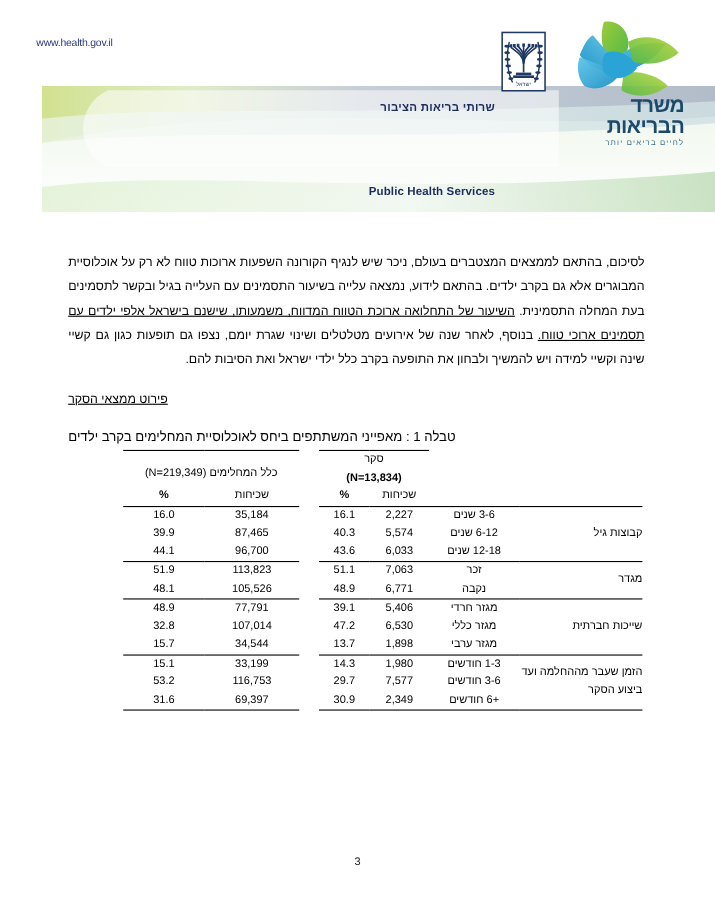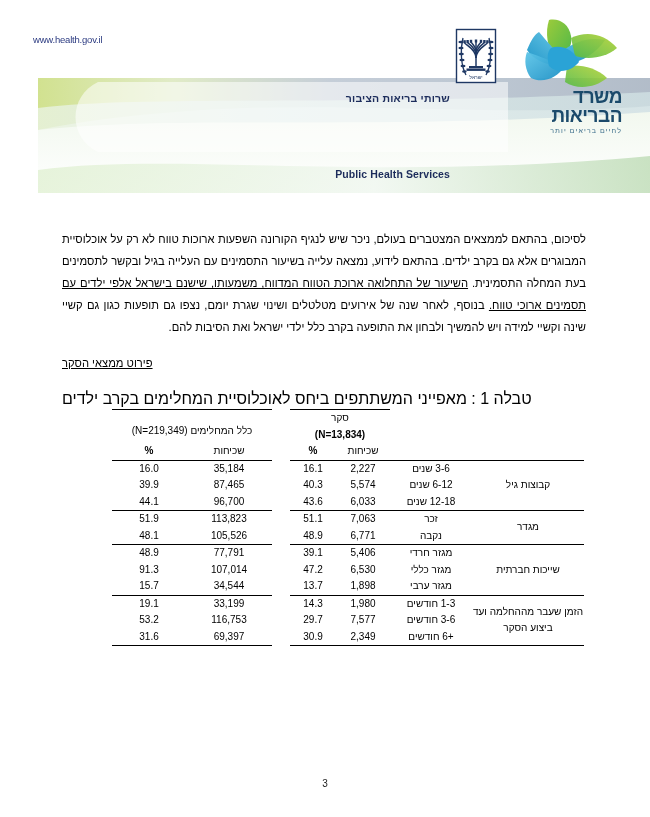--- a/index.html
+++ b/index.html
@@ -147,21 +147,21 @@
     text-decoration: underline;
   }
 
   .table-caption {
     position: absolute;
     top: 390px;
     left: 62px;
     width: 524px;
     direction: rtl;
     text-align: left;
-    font-size: 16px;
+    font-size: 12px;
     color: #000;
   }
 
   
   .data-table-wrap {
     position: absolute;
     top: 409px;
     left: 112px;
     width: 472px;
     direction: rtl;
@@ -202,21 +202,21 @@
     padding-bottom: 3px;
   }
 
   .rule-top { border-top: 1.6px solid #000; margin-top: 16px; }
   .rule-bot { border-bottom: 1.6px solid #000; }
   .rule-thin-bot { border-bottom: 0.9px solid #000; }
 
   td.num { text-align: center; font-size: 10px; }
   td.sub-label { text-align: center; font-size: 10px; direction: rtl; }
   td.cat-label {
-    text-align: center;
+    text-align: right;
     font-size: 10px;
     direction: rtl;
     line-height: 14px;
   }
   td.spacer-col { border: none !important; }
 
   .page-number {
     position: absolute;
     top: 778px;
     left: 0;
@@ -454,38 +454,38 @@
           <td class="spacer-col"></td>
           <td class="num">77,791</td>
           <td class="num">48.9</td>
         </tr>
         <tr>
           <td class="sub-label">מגזר כללי</td>
           <td class="num">6,530</td>
           <td class="num">47.2</td>
           <td class="spacer-col"></td>
           <td class="num">107,014</td>
-          <td class="num">91.3</td>
+          <td class="num">32.8</td>
         </tr>
         <tr>
           <td class="sub-label rule-thin-bot">מגזר ערבי</td>
           <td class="num rule-thin-bot">1,898</td>
           <td class="num rule-thin-bot">13.7</td>
           <td class="spacer-col"></td>
           <td class="num rule-thin-bot">34,544</td>
           <td class="num rule-thin-bot">15.7</td>
         </tr>
         <tr>
           <td class="cat-label rule-bot" rowspan="3">הזמן שעבר מההחלמה ועד ביצוע הסקר</td>
           <td class="sub-label">1-3 חודשים</td>
           <td class="num">1,980</td>
           <td class="num">14.3</td>
           <td class="spacer-col"></td>
           <td class="num">33,199</td>
-          <td class="num">19.1</td>
+          <td class="num">15.1</td>
         </tr>
         <tr>
           <td class="sub-label">3-6 חודשים</td>
           <td class="num">7,577</td>
           <td class="num">29.7</td>
           <td class="spacer-col"></td>
           <td class="num">116,753</td>
           <td class="num">53.2</td>
         </tr>
         <tr>

